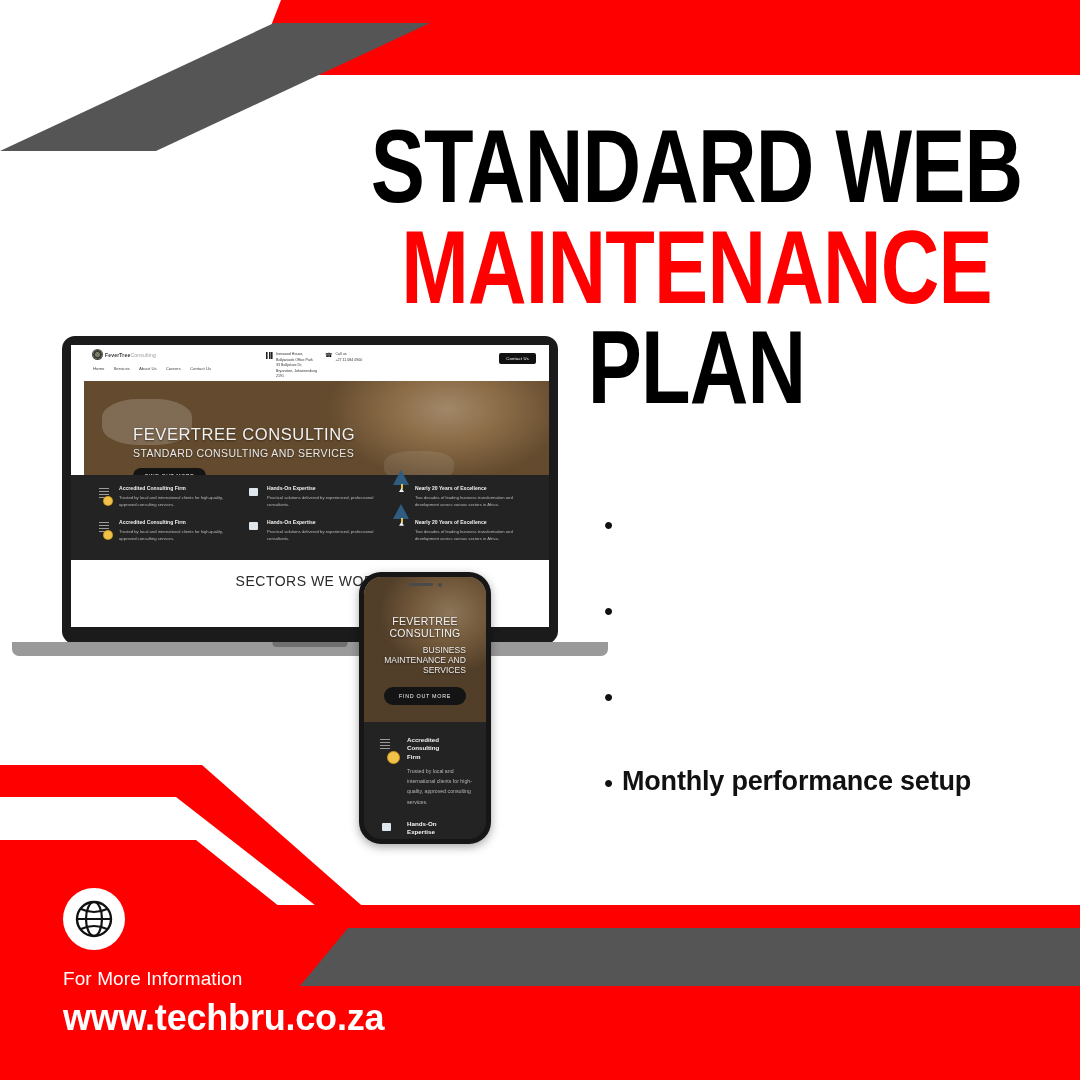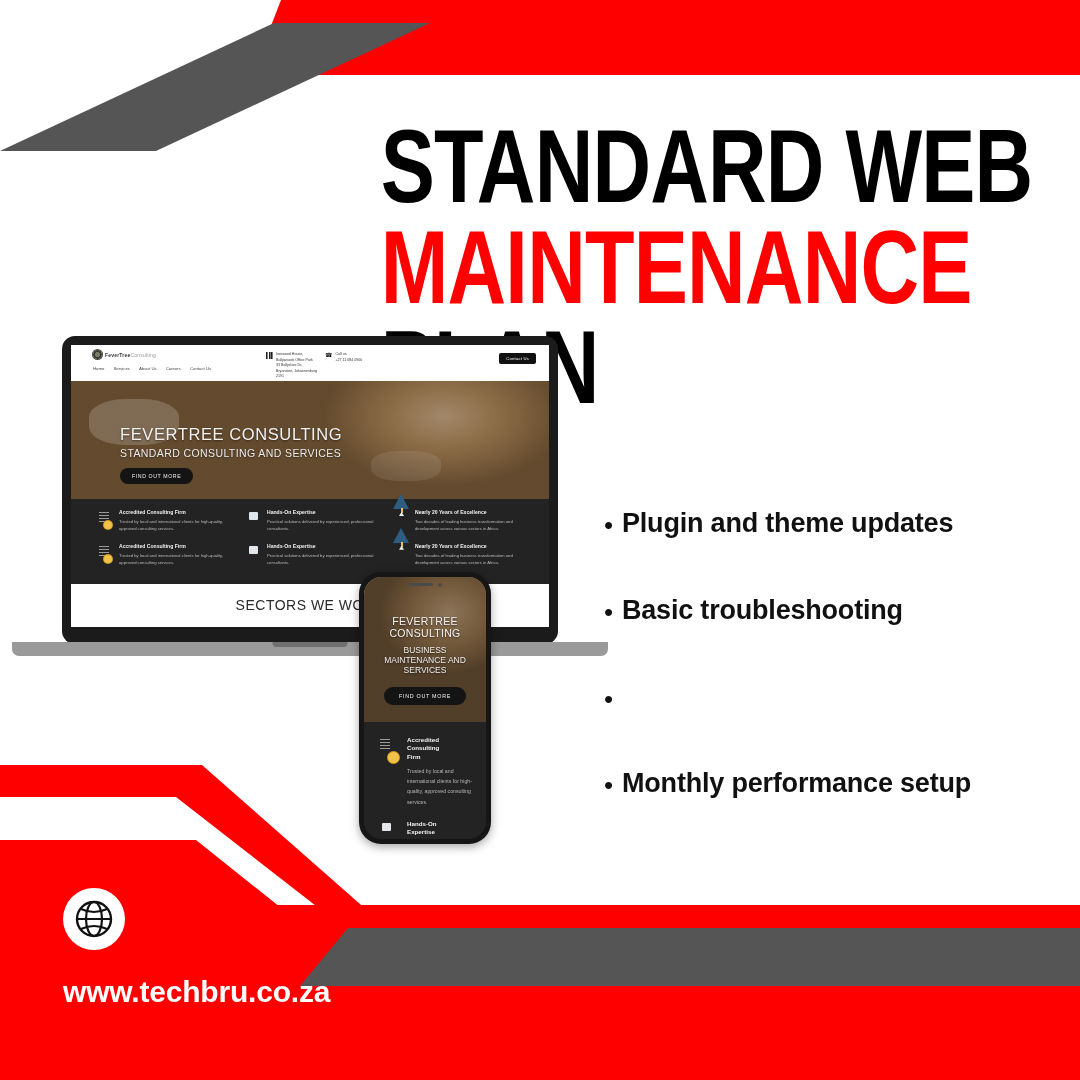--- a/index.html
+++ b/index.html
@@ -53,22 +53,22 @@
   }
   .bot-gray-band {
     left:300px; top:928px; width:780px; height:58px;
     background:#555555;
     clip-path: polygon(48px 0, 780px 0, 780px 58px, 0px 58px);
   }
 
   
   .headline {
     position:absolute;
-    right:48px; top:118px;
-    text-align:left;
+    right:58px; top:118px;
+    text-align:center;
     line-height:0.93;
   }
   .hl-line {
     display:block;
     font-family:"Liberation Sans", sans-serif;
     font-weight:bold;
     letter-spacing:-1px;
     transform:scaleX(0.78);
     transform-origin:right center;
     white-space:nowrap;
@@ -167,26 +167,27 @@
   .sh-call-lines { font-size:3.6px; color:#333; line-height:1.6; }
   .sh-cta {
     position:absolute; right:13px; top:8px;
     background:#111; color:#fff;
     font-size:4.2px; padding:3px 7px; border-radius:2px;
     letter-spacing:0.2px;
   }
 
   
   .site-hero {
-    height:118px; position:relative; overflow:hidden;
+    height:94px; position:relative; overflow:hidden;
     background:
       linear-gradient(rgba(25,20,12,0.34),rgba(25,20,12,0.34)),
       radial-gradient(ellipse 120px 70px at 78% 30%, #e8c49a 0%, #c79a66 45%, #8a6740 100%),
       radial-gradient(ellipse 150px 90px at 20% 70%, #d9d6d0 0%, #b5b1ab 55%, #8d8a85 100%),
       linear-gradient(115deg,#cbb48e 0%, #a98a5f 35%, #7d6442 65%, #4b3d29 100%);
+    margin-left: 13px;
   }
   .hero-fleck {
     position:absolute; background:rgba(255,255,255,0.18); border-radius:40%;
   }
   .hero-txt { position:absolute; left:49px; top:44px; }
   .hero-h1 {
     font-size:16.5px; color:#f2f2f2; letter-spacing:0.6px;
     font-weight:normal; text-shadow:0 1px 2px rgba(0,0,0,.5);
   }
   .hero-h2 {
@@ -280,21 +281,21 @@
       radial-gradient(ellipse 70px 60px at 70% 25%, #e2bd92 0%, #b98f5f 50%, #7e6040 100%),
       linear-gradient(130deg,#c4ae88 0%, #9c7f56 40%, #6e5939 75%, #41351f 100%);
     display:flex; flex-direction:column; align-items:center;
     padding-top:38px;
   }
   .ph-h1 {
     font-size:10.5px; color:#f3f3f3; text-align:center; line-height:1.18;
     letter-spacing:0.3px; text-shadow:0 1px 2px rgba(0,0,0,.55);
   }
   .ph-h2 {
-    font-size:8.5px; color:#ececec; text-align:center; line-height:1.2;
+    font-size:8.5px; color:#ececec; text-align:right; line-height:1.2;
     margin-top:5px; text-shadow:0 1px 2px rgba(0,0,0,.55);
   }
   .ph-btn {
     margin-top:12px; background:#141414; color:#f0f0f0;
     font-size:5.4px; letter-spacing:0.7px; padding:6px 15px; border-radius:10px;
   }
   .ph-feats { background:#232323; padding:14px 14px 0 14px; }
   .ph-card { display:flex; gap:7px; margin-bottom:13px; }
   .ph-body { flex:1; }
   .ph-t { font-size:6.2px; font-weight:bold; color:#f2f2f2; line-height:1.35; margin-bottom:5px; }
@@ -304,46 +305,44 @@
   .globe-badge {
     position:absolute; left:63px; top:888px;
     width:62px; height:62px; border-radius:50%;
     background:#ffffff;
     display:flex; align-items:center; justify-content:center;
     z-index:8;
   }
   .footer-text { position:absolute; left:63px; top:968px; z-index:8; }
   .fi-label { font-size:19px; color:#ffffff; letter-spacing:0.1px; }
   .fi-url {
-    font-size:30px; color:#ffffff; font-weight:bold;
+    font-size:36px; color:#ffffff; font-weight:bold;
     letter-spacing:-0.2px; margin-top:7px;
   }
 </style>
 </head>
 <body>
 
 <div id="poster">
 
   <div class="shape top-red-band"></div>
   <div class="shape top-gray-par"></div>
 
   <div class="headline">
     <span class="hl-line hl1">STANDARD WEB</span>
     <span class="hl-line hl2">MAINTENANCE</span>
     <span class="hl-line hl3">PLAN</span>
   </div>
 
   <div class="bullets">
     <div class="bullet-row">
       <span class="bullet-dot">•</span>
-      <span class="bullet-text">Plugin and theme updates</span>
     </div>
     <div class="bullet-row">
       <span class="bullet-dot">•</span>
-      <span class="bullet-text">Basic troubleshooting</span>
     </div>
     <div class="bullet-row">
       <span class="bullet-dot">•</span>
     </div>
     <div class="bullet-row">
       <span class="bullet-dot">•</span>
       <span class="bullet-text">Monthly performance setup</span>
     </div>
   </div>
 
@@ -513,16 +512,17 @@
     <svg width="40" height="40" viewBox="0 0 40 40">
       <circle cx="20" cy="20" r="17" fill="none" stroke="#111" stroke-width="2.4"></circle>
       <ellipse cx="20" cy="20" rx="8" ry="17" fill="none" stroke="#111" stroke-width="2.2"></ellipse>
       <line x1="3" y1="20" x2="37" y2="20" stroke="#111" stroke-width="2.2"></line>
       <path d="M7 10 Q20 16 33 10" fill="none" stroke="#111" stroke-width="2"></path>
       <path d="M7 30 Q20 24 33 30" fill="none" stroke="#111" stroke-width="2"></path>
     </svg>
   </div>
 
   <div class="footer-text">
+    <div class="fi-label">For More Information</div>
     <div class="fi-url">www.techbru.co.za</div>
   </div>
 
 </div>
 
 </body></html>

